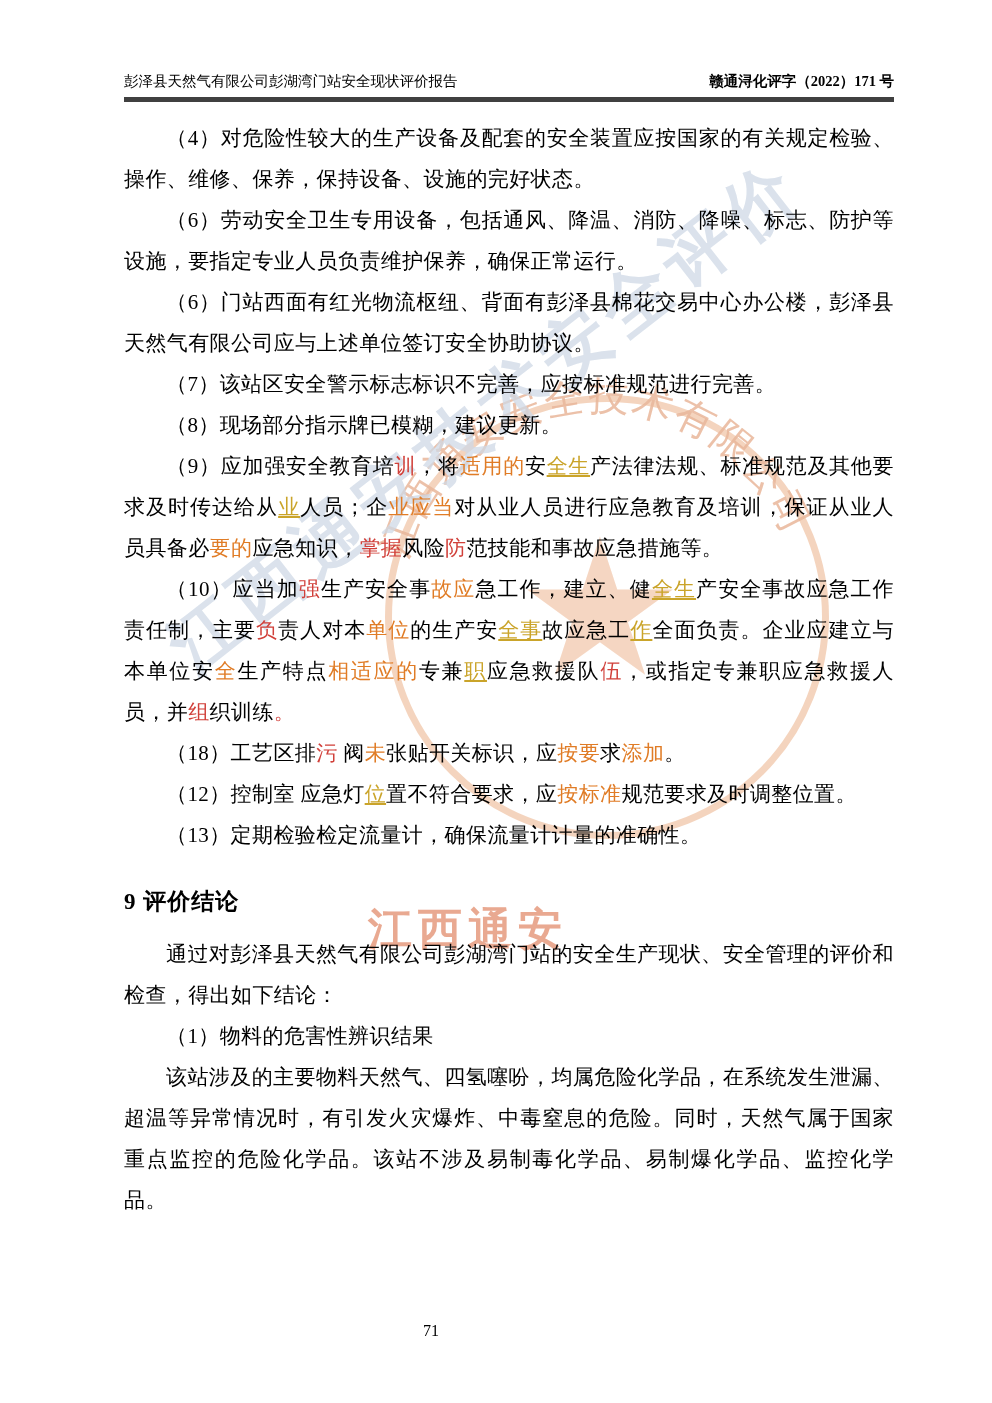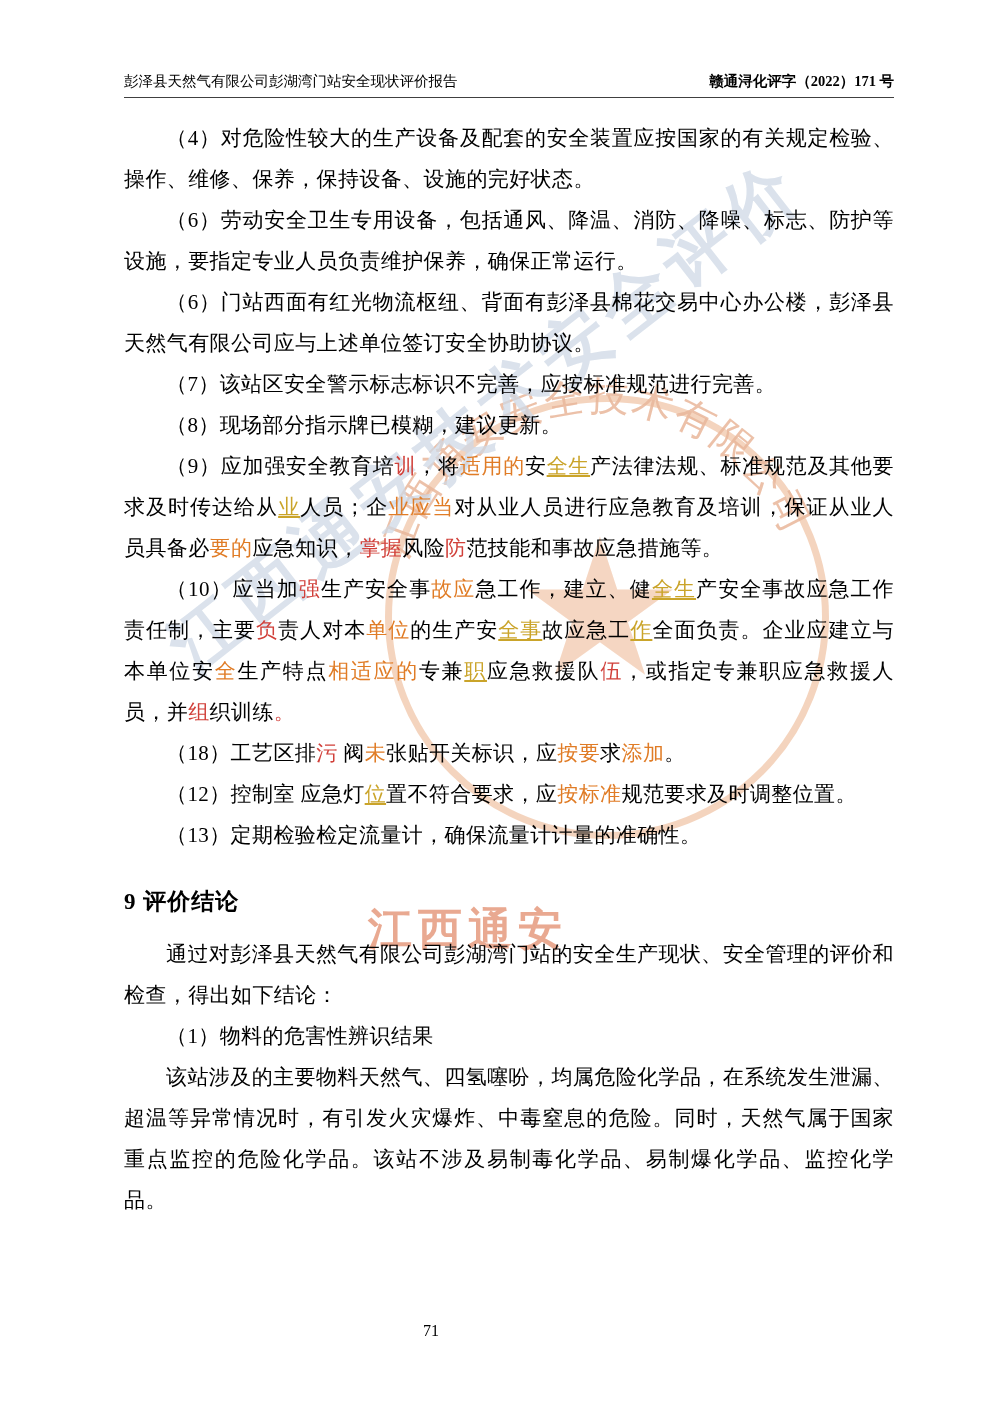--- a/index.html
+++ b/index.html
@@ -100,21 +100,21 @@
   .header {
     position: absolute;
     left: 124px;
     top: 72px;
     width: 770px;
     display: flex;
     justify-content: space-between;
     align-items: flex-end;
     font-size: 14.5px;
     padding-bottom: 6px;
-    border-bottom: 1px solid #404040;
+    border-bottom: 5px solid #404040;
   }
   .header .left { letter-spacing: 0px; }
   .header .right { font-weight: bold; }
 
   .body-text {
     position: absolute;
     left: 124px;
     top: 118px;
     width: 770px;
   }

